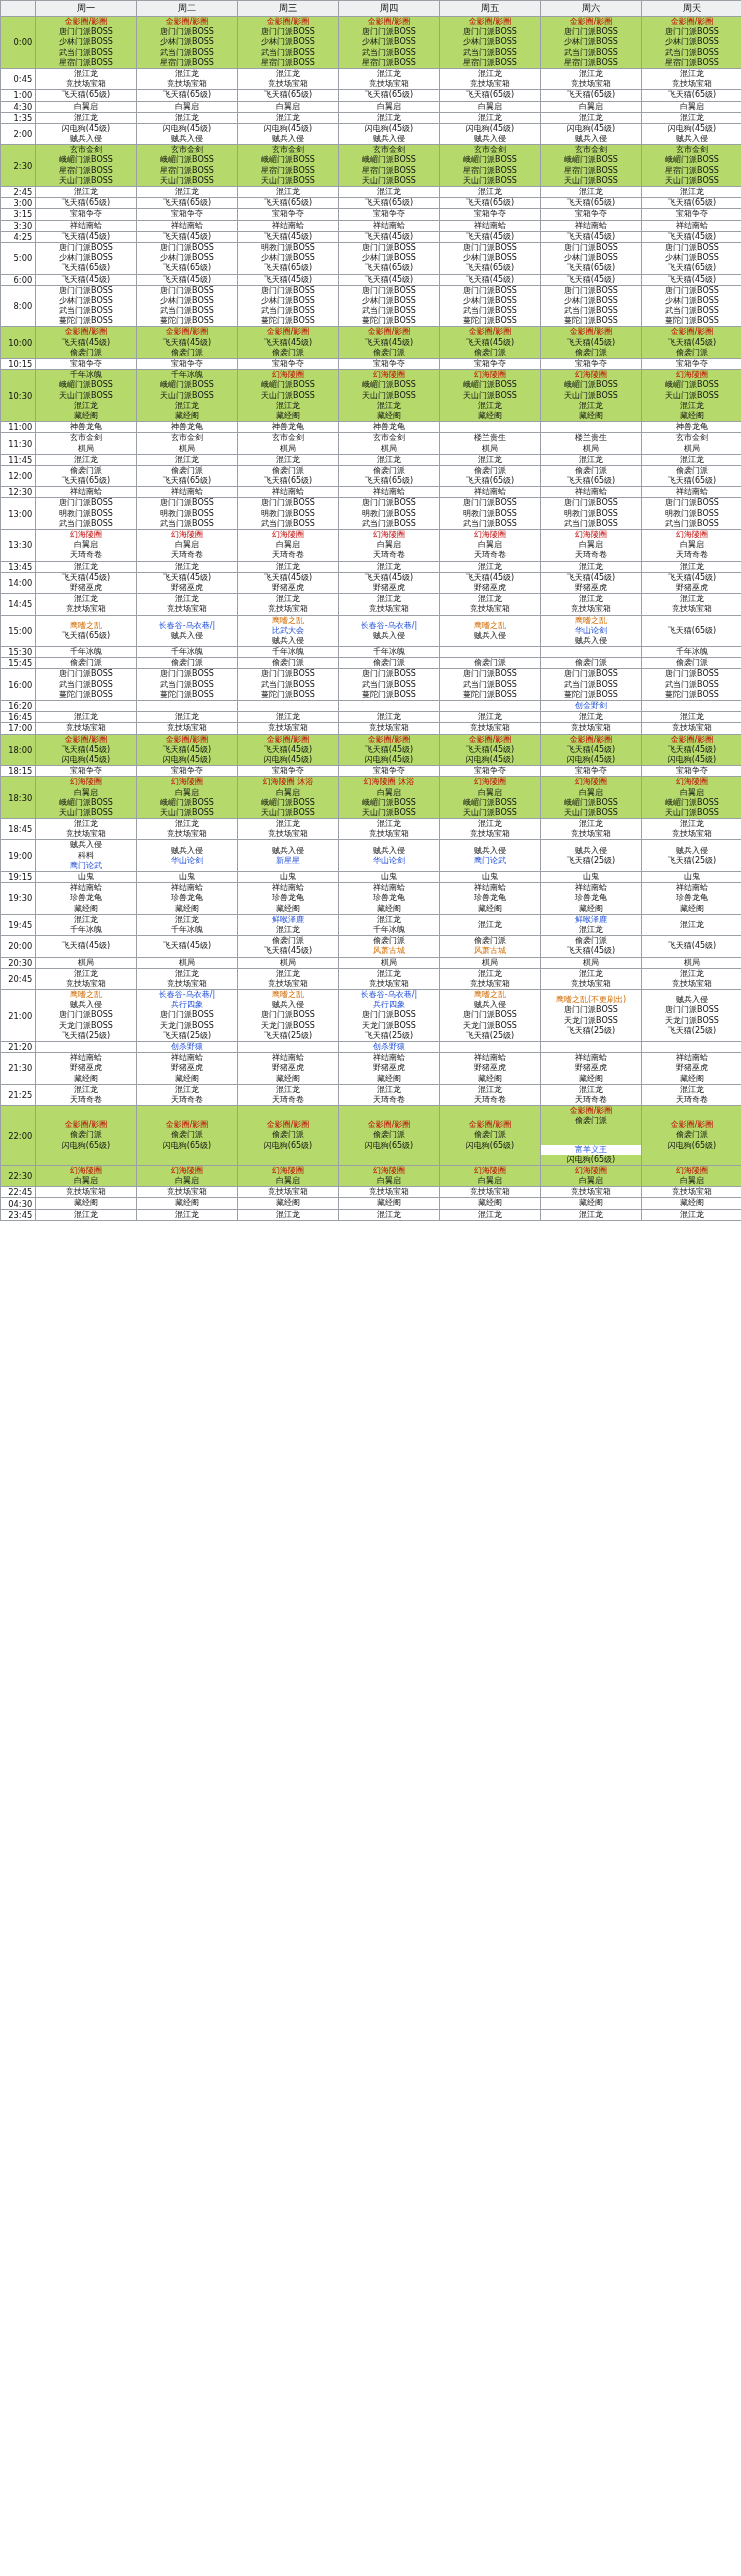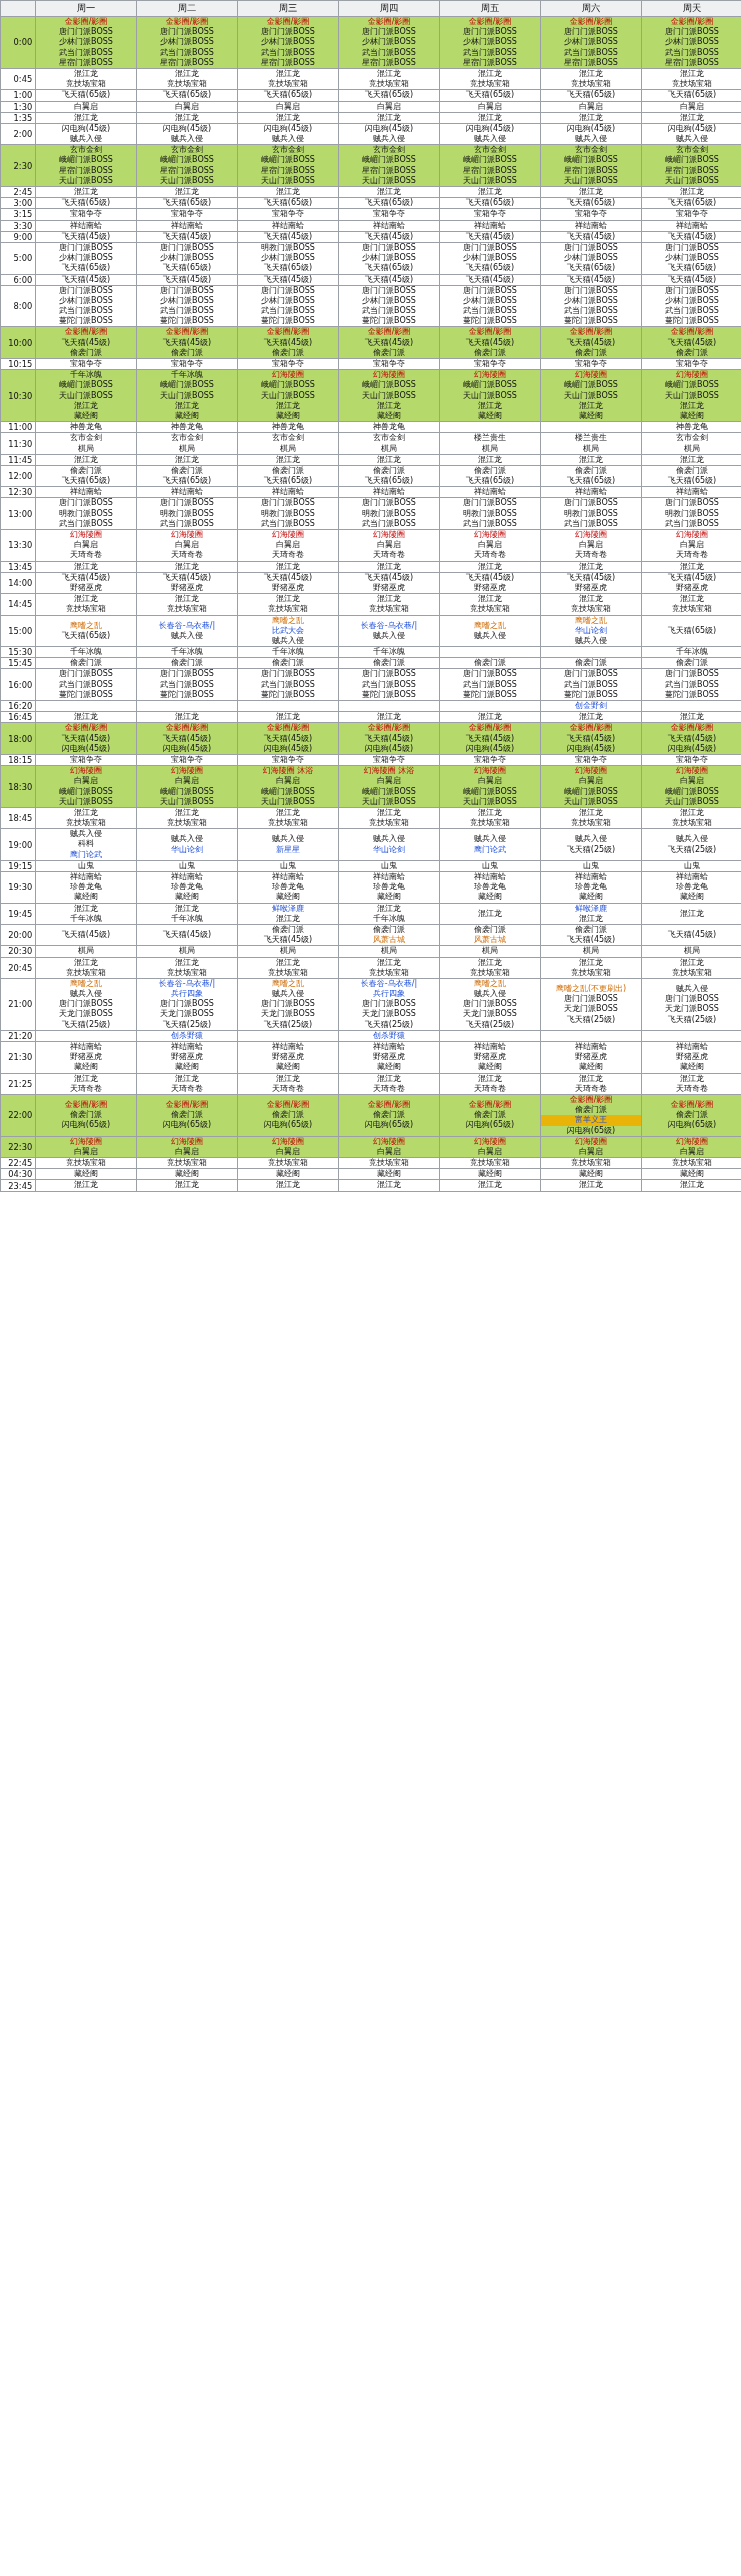--- a/index.html
+++ b/index.html
@@ -13,21 +13,21 @@
   td.time{text-align:right;padding-right:2.8px;font-size:8.3px;color:#111;background:#ffffff;white-space:nowrap;margin-left:45px;}
   td.cell{padding:0;}
   .ev{line-height:10.2px;height:10.2px;font-size:8px;text-align:center;white-space:nowrap;overflow:hidden;}
   
   .s-plain{background:#ffffff;color:#111;}
   .s-green{background:#b5d96b;color:#111;}
   .s-red{background:#ffffff;color:#c00000;}
   .s-greenpink{background:#b5d96b;color:#c00000;}
   .s-blue{background:#ffffff;color:#1f4fd8;}
   .s-orange{background:#ffffff;color:#d06a00;}
-  .s-greenblue{background:#eab308;color:#1f4fd8;}
+  .s-greenblue{background:#ffffff;color:#1f4fd8;margin-top:18px;}
   tr.rowgreen td.time{background:#b5d96b;}
   .empty{height:10.2px;}
 </style>
 </head>
 <body>
 
 <div id="sheet">
   <table>
     <colgroup>
       <col class="time">
@@ -153,21 +153,21 @@
             <div class="ev s-plain">飞天猫(65级)</div>
           </td>
           <td class="cell">
             <div class="ev s-plain">飞天猫(65级)</div>
           </td>
           <td class="cell">
             <div class="ev s-plain">飞天猫(65级)</div>
           </td>
         </tr>
         <tr>
-          <td class="time">1:30</td>
+          <td class="time">4:30</td>
           <td class="cell">
             <div class="ev s-plain">白翼启</div>
           </td>
           <td class="cell">
             <div class="ev s-plain">白翼启</div>
           </td>
           <td class="cell">
             <div class="ev s-plain">白翼启</div>
           </td>
           <td class="cell">
@@ -373,21 +373,21 @@
             <div class="ev s-plain">祥结南蛤</div>
           </td>
           <td class="cell">
             <div class="ev s-plain">祥结南蛤</div>
           </td>
           <td class="cell">
             <div class="ev s-plain">祥结南蛤</div>
           </td>
         </tr>
         <tr>
-          <td class="time">9:00</td>
+          <td class="time">4:25</td>
           <td class="cell">
             <div class="ev s-plain">飞天猫(45级)</div>
           </td>
           <td class="cell">
             <div class="ev s-plain">飞天猫(45级)</div>
           </td>
           <td class="cell">
             <div class="ev s-plain">飞天猫(45级)</div>
           </td>
           <td class="cell">
@@ -1077,20 +1077,44 @@
             <div class="ev s-plain">混江龙</div>
           </td>
           <td class="cell">
             <div class="ev s-plain">混江龙</div>
           </td>
           <td class="cell">
             <div class="ev s-plain">混江龙</div>
           </td>
           <td class="cell">
             <div class="ev s-plain">混江龙</div>
+          </td>
+        </tr>
+        <tr>
+          <td class="time">17:00</td>
+          <td class="cell">
+            <div class="ev s-plain">竞技场宝箱</div>
+          </td>
+          <td class="cell">
+            <div class="ev s-plain">竞技场宝箱</div>
+          </td>
+          <td class="cell">
+            <div class="ev s-plain">竞技场宝箱</div>
+          </td>
+          <td class="cell">
+            <div class="ev s-plain">竞技场宝箱</div>
+          </td>
+          <td class="cell">
+            <div class="ev s-plain">竞技场宝箱</div>
+          </td>
+          <td class="cell">
+            <div class="ev s-plain">竞技场宝箱</div>
+          </td>
+          <td class="cell">
+            <div class="ev s-plain">竞技场宝箱</div>
           </td>
         </tr>
         <tr class="rowgreen">
           <td class="time">18:00</td>
           <td class="cell" style="background: rgb(181, 217, 107);">
             <div class="ev s-greenpink">金影圈/影圈</div>
             <div class="ev s-green">飞天猫(45级)</div>
             <div class="ev s-green">闪电狗(45级)</div>
           </td>
           <td class="cell" style="background: rgb(181, 217, 107);">

